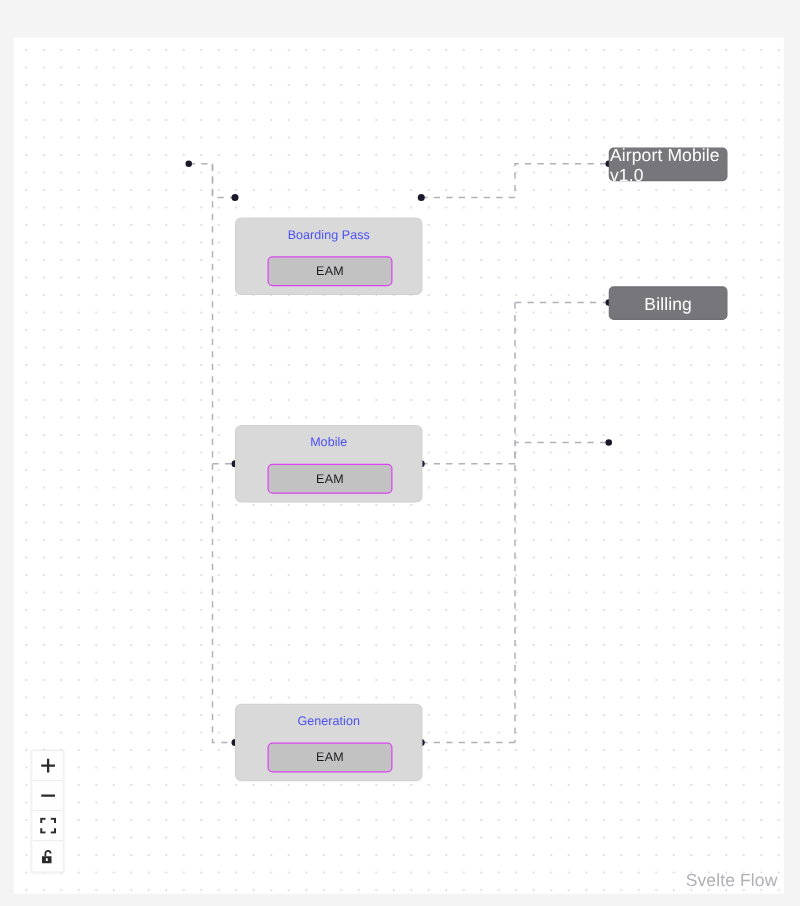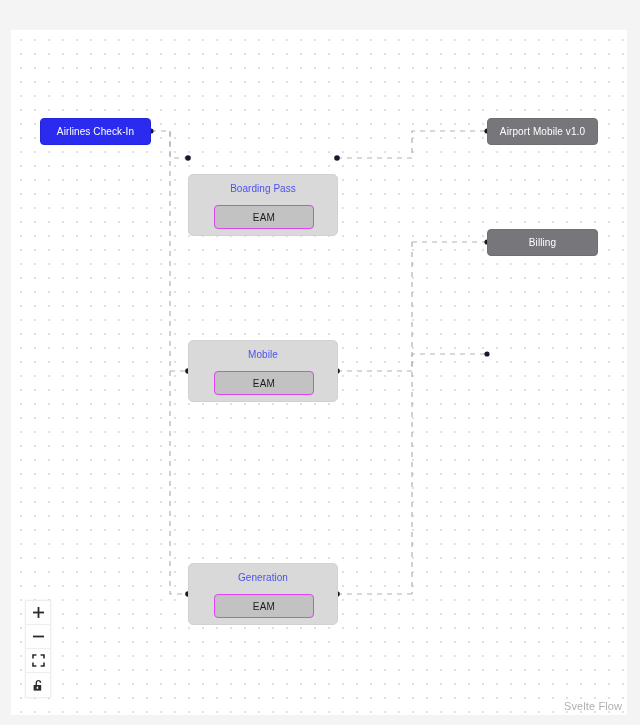--- a/index.html
+++ b/index.html
@@ -82,27 +82,27 @@
     height: 27px;
     background: #2b2bf0;
     border: 1px solid #2424dd;
     border-radius: 4px;
     color: #ffffff;
     font-size: 10px;
     letter-spacing: 0.1px;
   }
 
   .node-output {
-    width: 111px;
+    width: 95px;
     height: 27px;
     background: #77767b;
     border: 1px solid #6f6e73;
     border-radius: 4px;
     color: #ffffff;
-    font-size: 10px;
+    font-size: 14px;
     letter-spacing: 0.1px;
   }
 
   .node-group {
     width: 150px;
     height: 62px;
     background: #d9d9d9;
     border: 1px solid #d2d2d2;
     border-radius: 5px;
     display: block;
@@ -159,21 +159,21 @@
     padding: 0;
   }
   .ctrl-btn:last-child { border-bottom: none; }
   .ctrl-btn svg { display: block; }
 
   
   .attribution {
     position: absolute;
     right: 5px;
     bottom: 3px;
-    font-size: 11px;
+    font-size: 14px;
     color: #b0b0b5;
     letter-spacing: 0.1px;
   }
 </style>
 </head>
 <body>
 
 <div id="app">
 
 
@@ -197,23 +197,20 @@
       <circle class="handle-dot" cx="326" cy="128" r="2.8"></circle>
       <circle class="handle-dot" cx="177" cy="341" r="2.8"></circle>
       <circle class="handle-dot" cx="326" cy="341" r="2.8"></circle>
       <circle class="handle-dot" cx="177" cy="564" r="2.8"></circle>
       <circle class="handle-dot" cx="326" cy="564" r="2.8"></circle>
       <circle class="handle-dot" cx="476" cy="101" r="2.6"></circle>
       <circle class="handle-dot" cx="476" cy="212" r="2.6"></circle>
       <circle class="handle-dot" cx="476" cy="324" r="2.6"></circle>
     </svg>
 
-    <div class="node node-input" style="left:29px; top:88px;">
-      <span>Airlines Check-In</span>
-    </div>
 
     <div class="node node-group" style="left:177px; top:97px;margin-top:47px;">
       <div class="group-title">Boarding Pass</div>
       <div class="group-child">EAM</div>
     </div>
 
     <div class="node node-group" style="left:177px; top:310px;">
       <div class="group-title">Mobile</div>
       <div class="group-child">EAM</div>
     </div>

